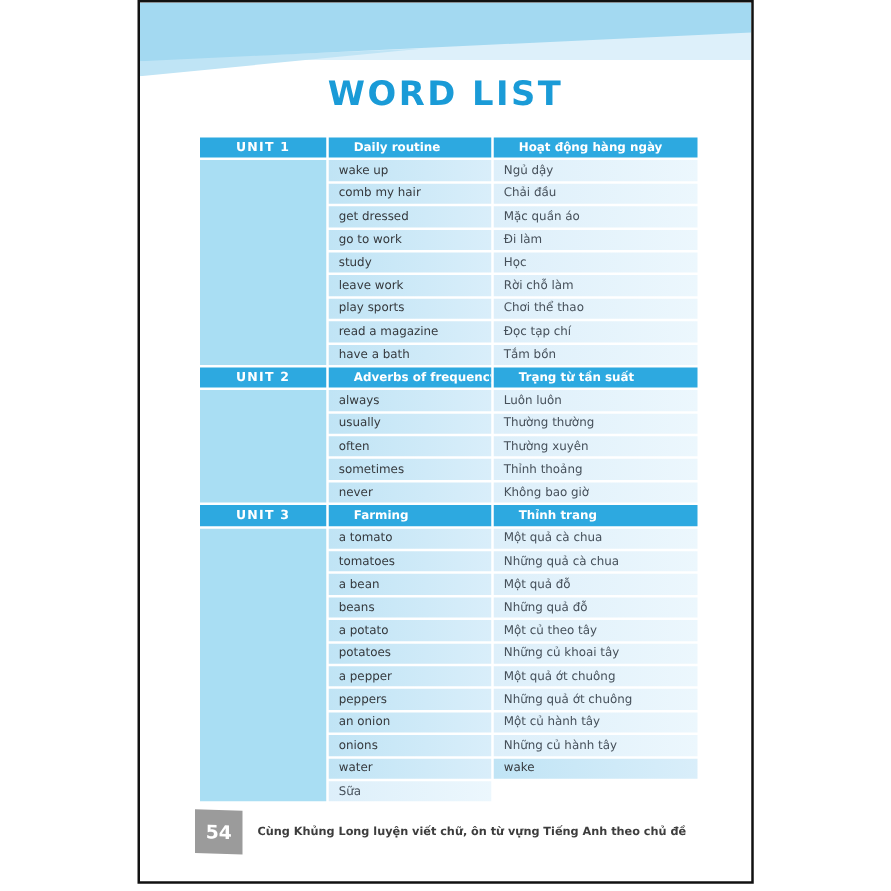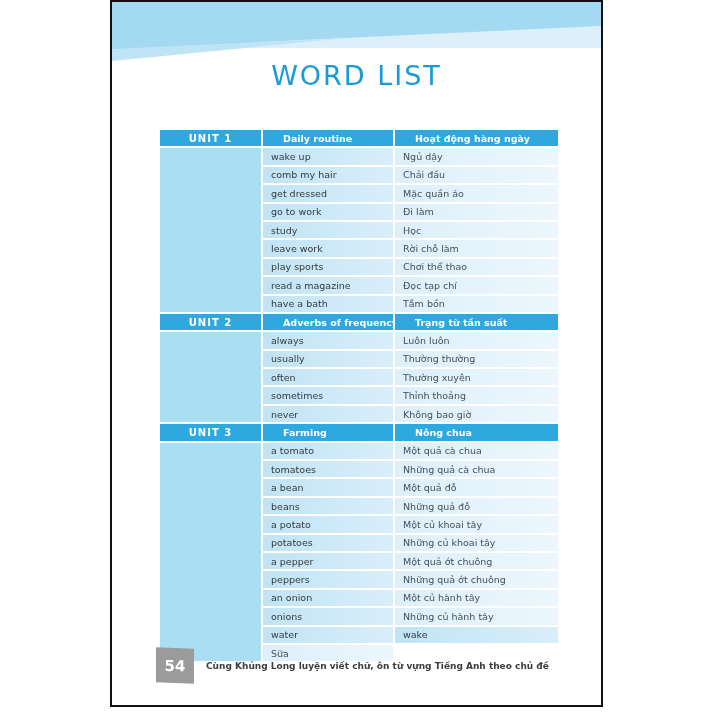--- a/index.html
+++ b/index.html
@@ -26,24 +26,24 @@
   
   .band{position:absolute;left:0;top:0;width:100%;height:62px;}
   .band-pale{background:var(--band-pale);
     clip-path:polygon(0 46px,100% 23px,100% 46px);}
   .band-medium{background:var(--band-medium);
     clip-path:polygon(0 46px,46% 37px,0 59px);}
   .band-main{background:var(--band-main);
     clip-path:polygon(0 0,100% 0,100% 24px,0 47px);}
 
   .title{position:absolute;left:0;top:58px;width:100%;text-align:center;
-    font-size:27px;font-weight:normal;letter-spacing:2px;color:var(--title-blue);}
+    font-size:27px;font-weight:bold;letter-spacing:2px;color:var(--title-blue);}
 
   
-  .wordlist{position:absolute;left:48px;top:108px;width:398px;margin-top:20px;}
+  .wordlist{position:absolute;left:48px;top:108px;width:398px;}
   .unit-section{display:grid;grid-template-columns:101px 130px 163px;
     grid-auto-rows:16.4px;row-gap:2px;column-gap:2px;margin-bottom:2px;}
   .cell{display:flex;align-items:center;overflow:hidden;white-space:nowrap;}
   .hdr{background:var(--accent-header);color:#ffffff;font-weight:bold;
     font-size:9.5px;padding-left:20px;}
   .hdr.unit{justify-content:center;padding-left:0;font-size:10px;letter-spacing:1px;}
   .unit-block{background:var(--unit-column);grid-column:1;}
   .data{font-size:9.5px;padding-left:8px;text-align:right;}
   .data.en{background:linear-gradient(90deg,var(--cell-en-start),var(--cell-en-end));
     color:#35393d;}
@@ -108,32 +108,32 @@
           <div class="cell data en">often</div>
           <div class="cell data vi">Thường xuyên</div>
           <div class="cell data en">sometimes</div>
           <div class="cell data vi">Thỉnh thoảng</div>
           <div class="cell data en">never</div>
           <div class="cell data vi">Không bao giờ</div>
         </div>
         <div class="unit-section">
           <div class="cell hdr unit">UNIT 3</div>
           <div class="cell hdr topic">Farming</div>
-          <div class="cell hdr topic">Nông chua</div>
+          <div class="cell hdr topic">Thỉnh trang</div>
           <div class="unit-block" style="grid-row: 2 / span 12;"></div>
           <div class="cell data en">a tomato</div>
           <div class="cell data vi">Một quả cà chua</div>
           <div class="cell data en">tomatoes</div>
           <div class="cell data vi">Những quả cà chua</div>
           <div class="cell data en">a bean</div>
           <div class="cell data vi">Một quả đỗ</div>
           <div class="cell data en">beans</div>
           <div class="cell data vi">Những quả đỗ</div>
           <div class="cell data en">a potato</div>
-          <div class="cell data vi">Một củ khoai tây</div>
+          <div class="cell data vi">Một củ theo tây</div>
           <div class="cell data en">potatoes</div>
           <div class="cell data vi">Những củ khoai tây</div>
           <div class="cell data en">a pepper</div>
           <div class="cell data vi">Một quả ớt chuông</div>
           <div class="cell data en">peppers</div>
           <div class="cell data vi">Những quả ớt chuông</div>
           <div class="cell data en">an onion</div>
           <div class="cell data vi">Một củ hành tây</div>
           <div class="cell data en">onions</div>
           <div class="cell data vi">Những củ hành tây</div>

